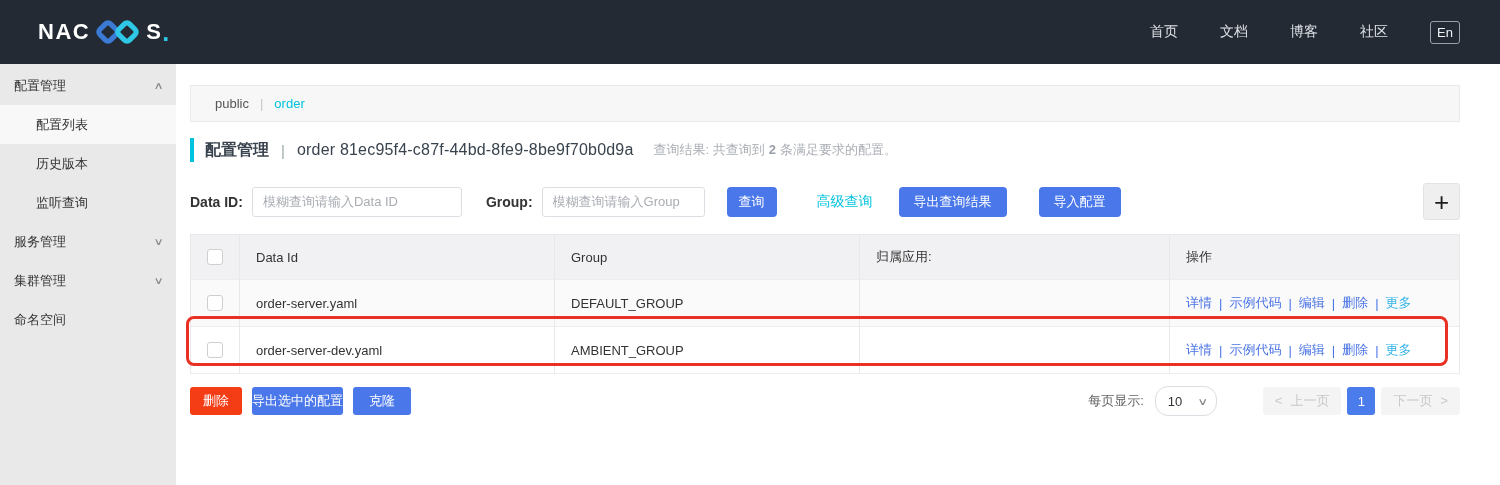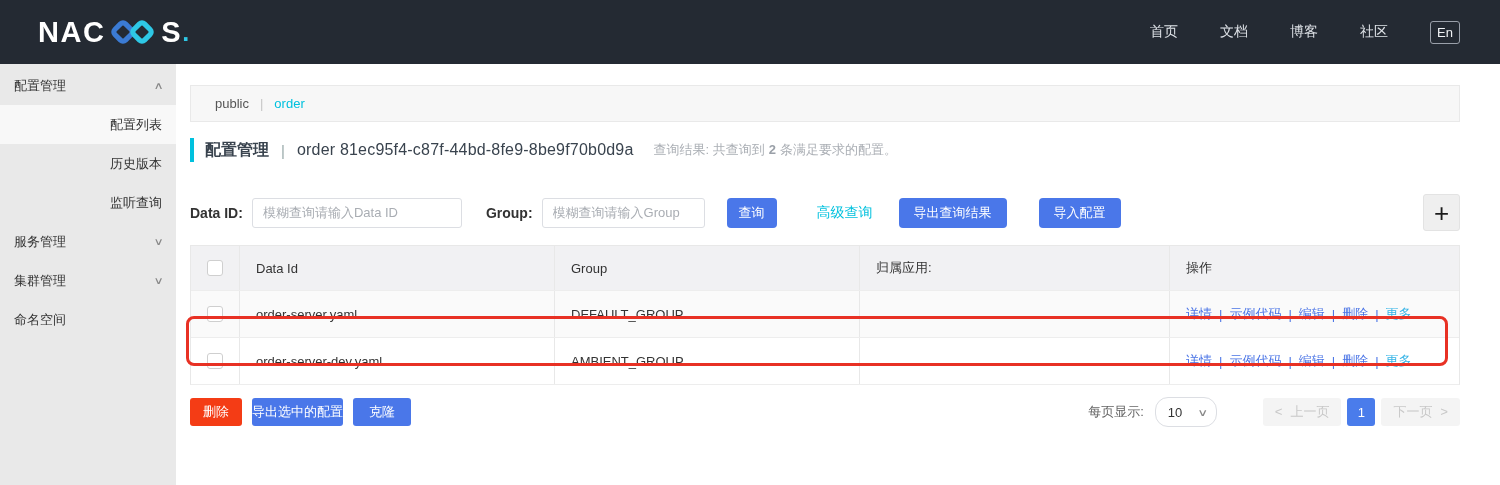--- a/index.html
+++ b/index.html
@@ -2,37 +2,37 @@
 <html><head>
 <meta charset="utf-8">
 <style>
   * { margin:0; padding:0; box-sizing:border-box; }
   html,body { width:1500px; height:485px; overflow:hidden; background:#fff;
     font-family:"Liberation Sans","DejaVu Sans",sans-serif; color:#333; }
 
   
   .topnav { height:64px; background:#242a33; display:flex; align-items:center; padding:0 40px 0 38px; }
   .logo { display:flex; align-items:center; cursor:pointer; }
-  .logo-txt { color:#fff; font-size:29px; font-weight:800; letter-spacing:1.5px; }
+  .logo-txt { color:#fff; font-size:22px; font-weight:800; letter-spacing:1.5px; }
   .logo svg { margin:0 2px; display:block; }
   .logo-dot { color:#2ec8e6; font-size:25px; font-weight:800; }
   .nav-links { margin-left:auto; display:flex; align-items:center; gap:42px; }
   .nav-link { color:#dfe3e8; font-size:14px; cursor:pointer; }
   .lang-box { border:1px solid #9aa0aa; border-radius:3px; color:#f0f2f5; font-size:13px;
     padding:3px 6px; cursor:pointer; }
 
   
   .layout { display:flex; height:421px; }
   .sidebar { width:176px; background:#e9e9e9; flex-shrink:0; }
   .side-version { height:68px; background:#dcdcdc; display:flex; align-items:center; justify-content:center;
     font-size:16px; font-weight:bold; color:#2f3b45; }
   .side-menu { padding-top:2px; }
   .side-item { height:39px; display:flex; align-items:center; padding:0 14px; font-size:13px;
     color:#333; cursor:pointer; }
-  .side-item.child { padding-left:36px;justify-content:flex-end; }
+  .side-item.child { padding-left:36px; }
   .side-item.selected { background:#f8f8f8; }
   .side-chevron { margin-left:auto; color:#888; font-size:10px; transform:scaleX(1.4); }
 
   .main { position:relative; flex:1; background:#fff; padding:21px 14px 0 14px; }
   .cw { width:1270px; }
 
   
   .breadcrumb { height:37px; background:#f7f7f7; border:1px solid #e9e9e9; display:flex;
     align-items:center; padding-left:24px; font-size:13px; }
   .bc-ns { color:#555; cursor:pointer; }
@@ -42,21 +42,21 @@
   
   .title-row { margin-top:13px; height:30px; display:flex; align-items:center; }
   .title-bar { width:4px; height:24px; background:#00c1de; margin-right:11px; }
   .page-title { font-size:16px; font-weight:bold; color:#39434e; }
   .title-sep { color:#9aa; margin:0 12px; font-size:15px; }
   .page-sub { font-size:16px; color:#39434e; letter-spacing:.2px; }
   .result { margin-left:20px; font-size:13px; color:#abafb5; }
   .result b { margin:0 4px; color:#9aa0a8; }
 
   
-  .filter-row { margin-top:29px; display:flex; align-items:center; }
+  .filter-row { margin-top:18px; display:flex; align-items:center; }
   .f-label { font-size:14px; font-weight:bold; color:#333; margin-right:9px; }
   .f-input { height:30px; border:1px solid #dcdee3; border-radius:3px; padding:0 10px;
     font-size:13px; color:#ef4444; outline:none; background:#fff; font-family:inherit; }
   .f-input::placeholder { color:#a9adb3; }
   .in-dataid { width:210px; margin-right:24px; }
   .in-group { width:163px; }
   .btn { border:none; border-radius:4px; color:#fff; font-size:13px; cursor:pointer;
     font-family:inherit; display:inline-flex; align-items:center; justify-content:center; }
   .btn-blue { background:#4a77e9; }
   .btn-search { width:50px; height:30px; margin-left:22px; }

